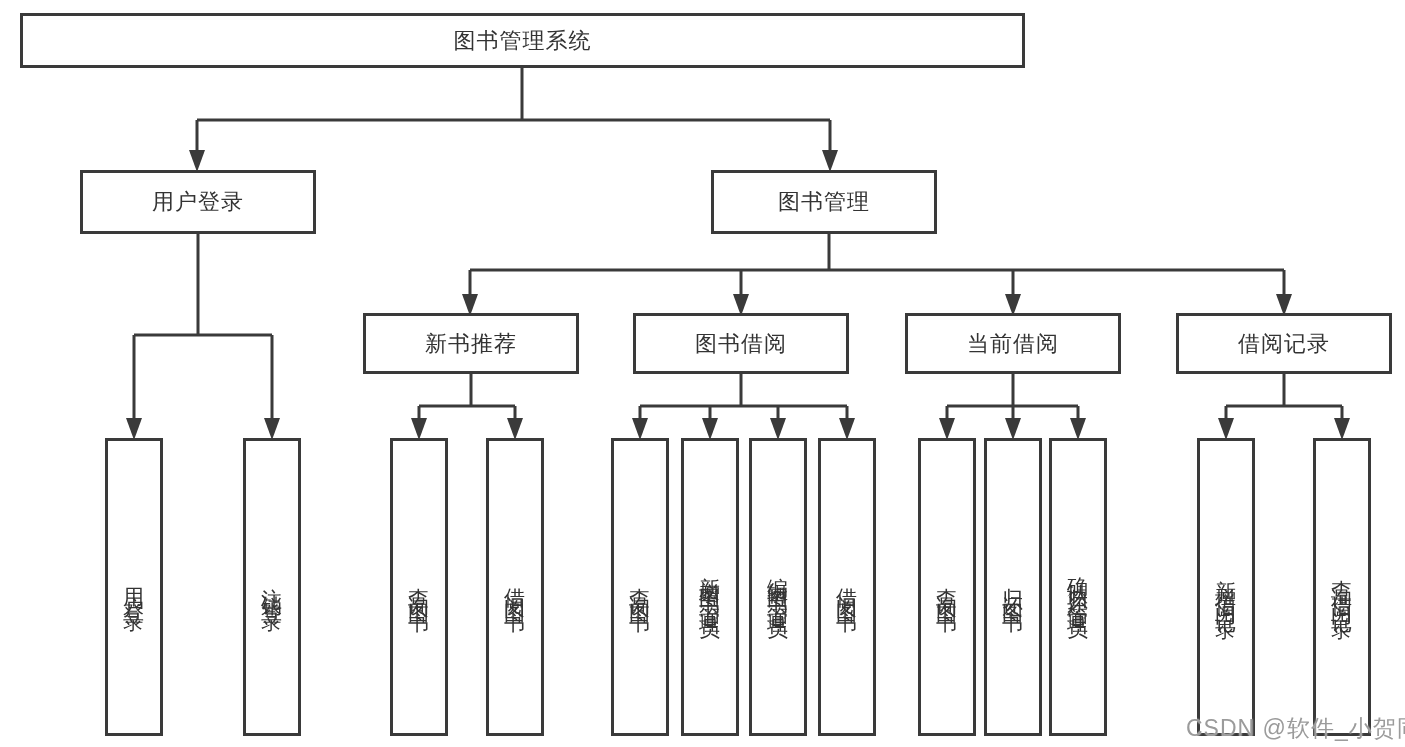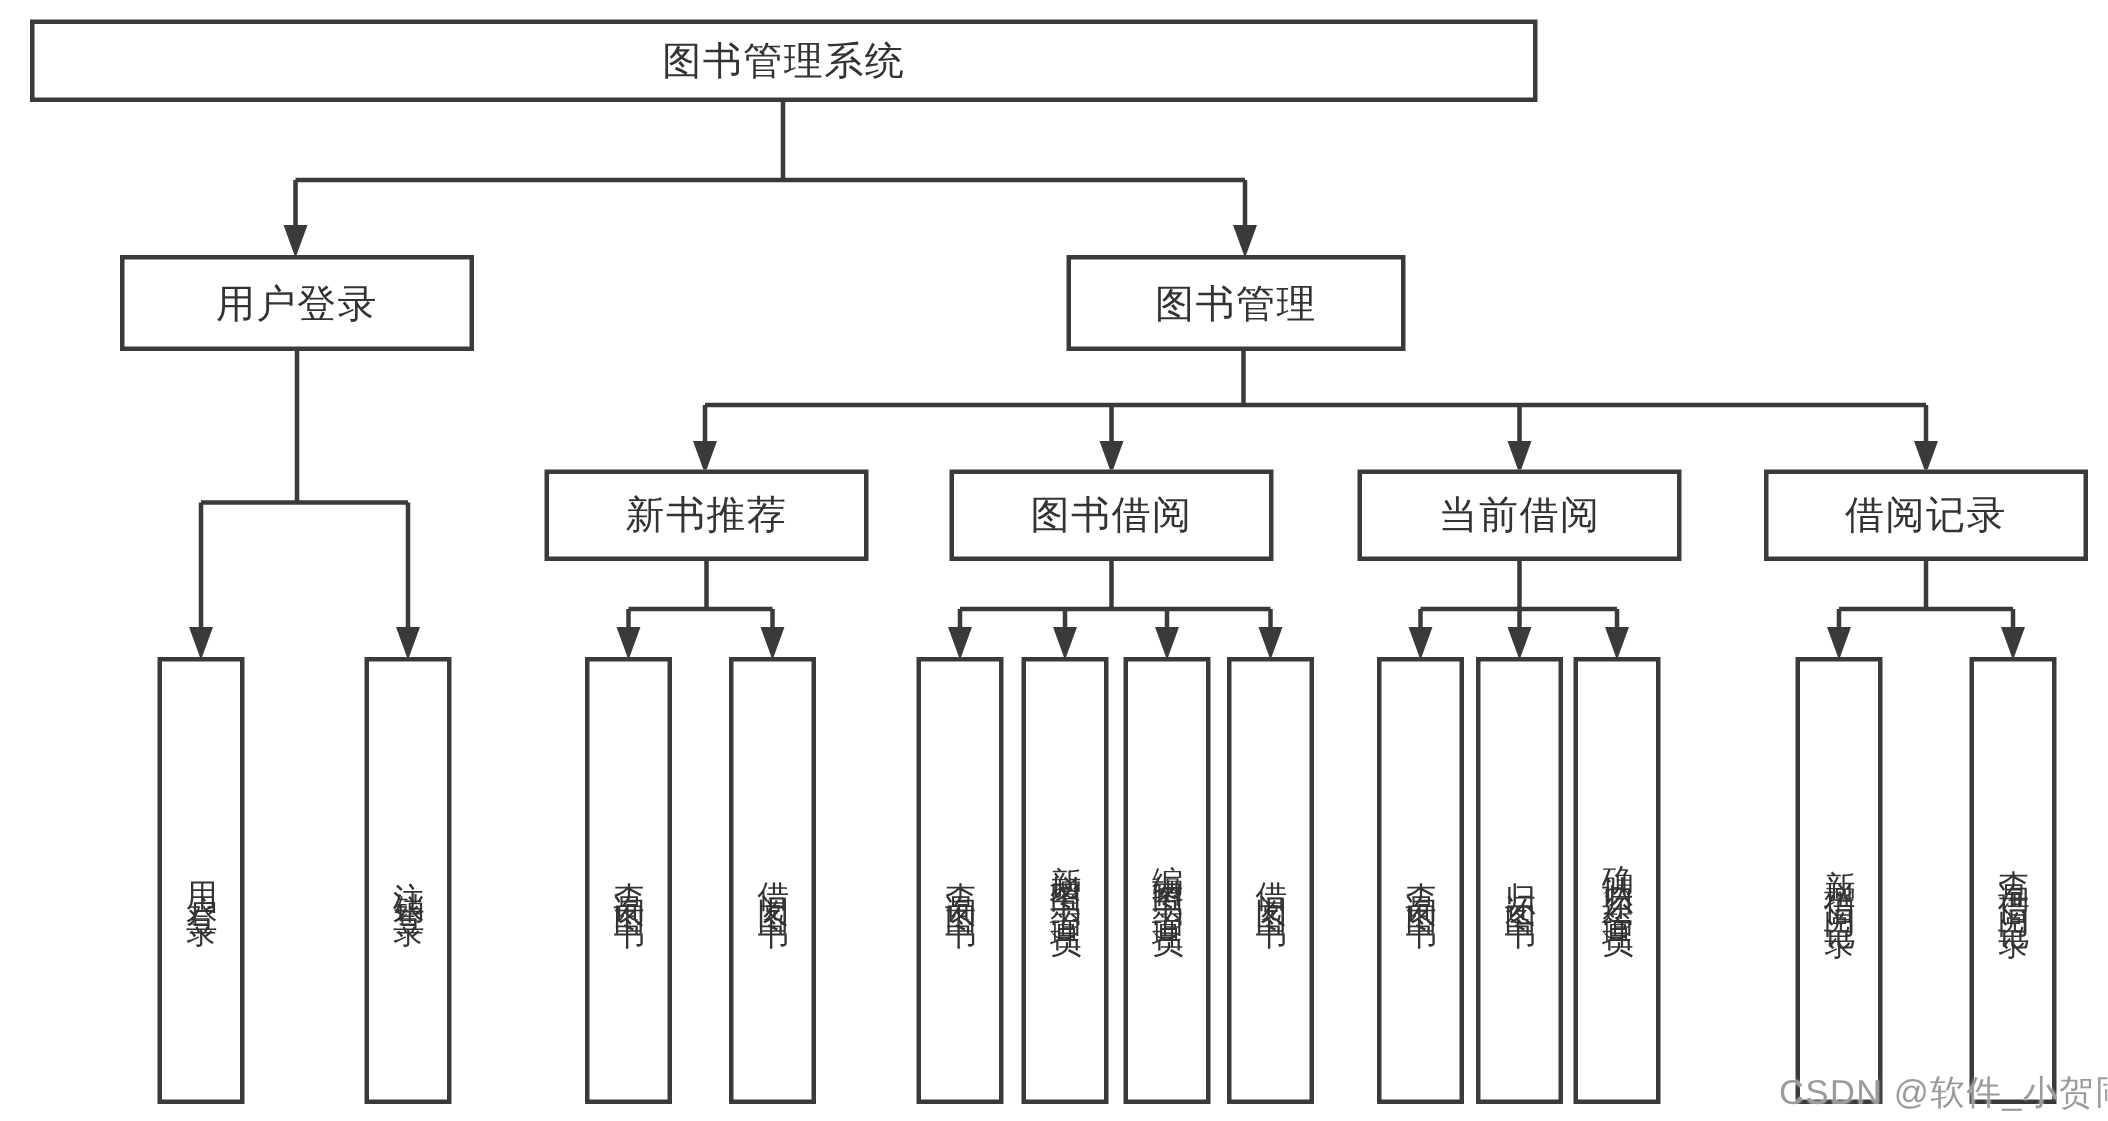--- a/index.html
+++ b/index.html
@@ -24,21 +24,21 @@
   }
   .box {
     position: absolute;
     box-sizing: border-box;
     border: 3px solid #3a3a3a;
     background: #ffffff;
     display: flex;
     align-items: center;
     justify-content: center;
     color: #333333;
-    font-size: 26px;
+    font-size: 22px;
     letter-spacing: 1px;
     white-space: nowrap;
   }
   .root-box   { left: 20px;  top: 13px;  width: 1005px; height: 55px; }
   .lvl2-a     { left: 80px;  top: 170px; width: 236px;  height: 64px; }
   .lvl2-b     { left: 711px; top: 170px; width: 226px;  height: 64px; }
   .lvl3       { top: 313px; width: 216px; height: 61px; }
   .lvl3-a     { left: 363px; text-align: right; }
   .lvl3-b     { left: 633px; }
   .lvl3-c     { left: 905px; }

